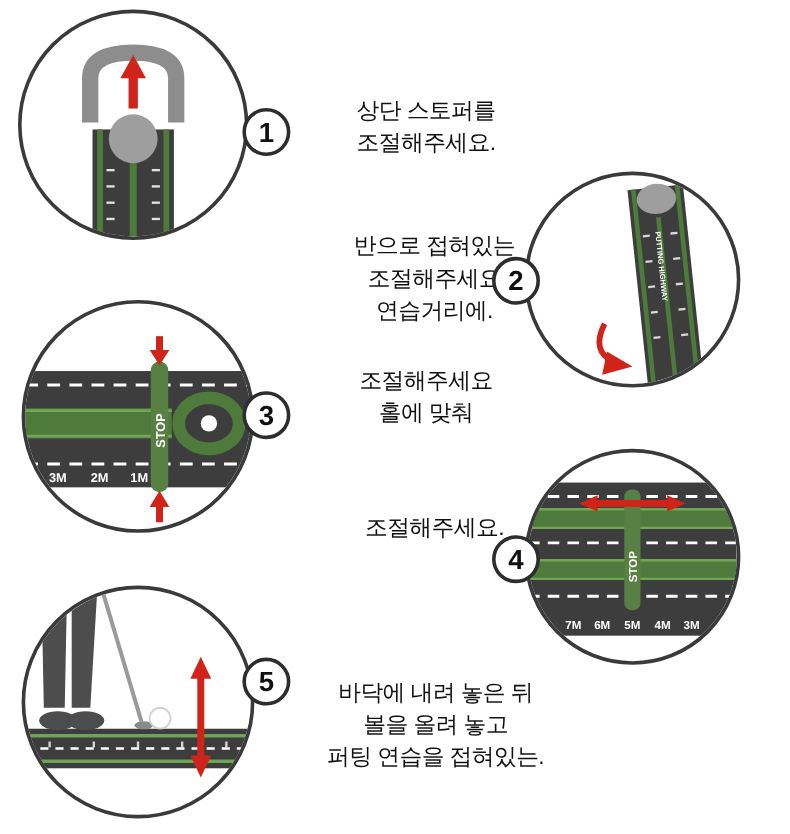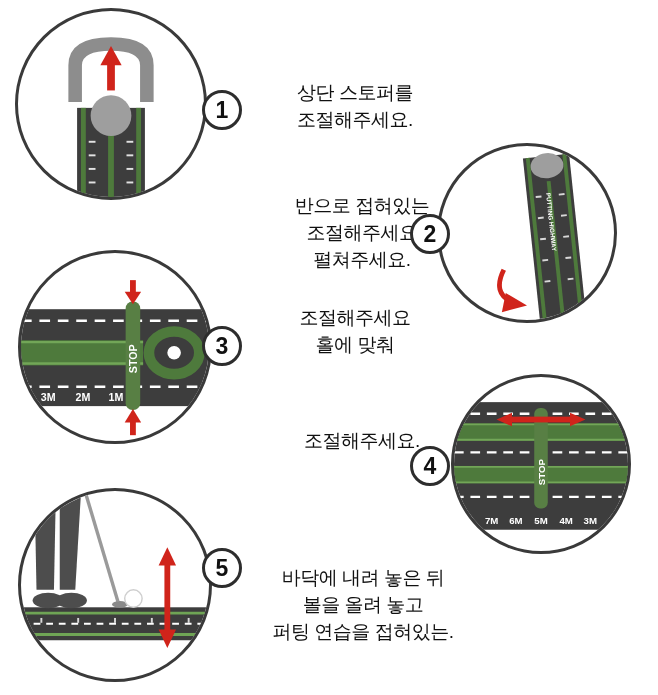--- a/index.html
+++ b/index.html
@@ -113,21 +113,21 @@
         <polygon points="68,152 90,165 64,172" fill="#d0241b"></polygon>
       </g>
     </svg>
   </div>
   <div class="badge" style="left:410px; top:214px;">
     <span>2</span>
   </div>
   <div class="step-text" style="left:248px; top:193px; width:180px;">
     <div>반으로 접혀있는</div>
     <div>조절해주세요</div>
-    <div>펼쳐주세요.</div>
+    <div>연습거리에.</div>
   </div>
 
   <div class="step-circle" style="left:18px; top:250px; width:194px; height:194px;">
     <svg viewBox="0 0 194 194">
       <g>
         <rect x="0" y="58" width="194" height="100" fill="#3d3d3d"></rect>
         <line x1="0" y1="70" x2="194" y2="70" stroke="#ffffff" stroke-width="2.5" stroke-dasharray="11 8"></line>
         <line x1="0" y1="138" x2="194" y2="138" stroke="#ffffff" stroke-width="2.5" stroke-dasharray="11 8"></line>
         <rect x="0" y="90" width="126" height="26" fill="#4e7a3c"></rect>
         <line x1="0" y1="92" x2="126" y2="92" stroke="#72a657" stroke-width="2.5"></line>
@@ -155,21 +155,21 @@
     </svg>
   </div>
   <div class="badge" style="left:202px; top:326px;">
     <span>3</span>
   </div>
   <div class="step-text" style="left:246px; top:305px; width:170px;">
     <div>조절해주세요</div>
     <div>홀에 맞춰</div>
   </div>
 
-  <div class="step-circle" style="left:451px; top:374px; width:180px; height:180px;">
+  <div class="step-circle" style="left:437px; top:374px; width:180px; height:180px;">
     <svg viewBox="0 0 180 180">
       <g>
         <rect x="0" y="26" width="180" height="132" fill="#3d3d3d"></rect>
         <line x1="0" y1="38" x2="180" y2="38" stroke="#ffffff" stroke-width="2.5" stroke-dasharray="10 7"></line>
         <rect x="0" y="48" width="180" height="18" fill="#4e7a3c"></rect>
         <line x1="0" y1="49" x2="180" y2="49" stroke="#72a657" stroke-width="2"></line>
         <line x1="0" y1="65" x2="180" y2="65" stroke="#72a657" stroke-width="2"></line>
         <line x1="0" y1="78" x2="180" y2="78" stroke="#ffffff" stroke-width="2.5" stroke-dasharray="10 7"></line>
         <rect x="0" y="92" width="180" height="18" fill="#4e7a3c"></rect>
         <line x1="0" y1="93" x2="180" y2="93" stroke="#72a657" stroke-width="2"></line>

